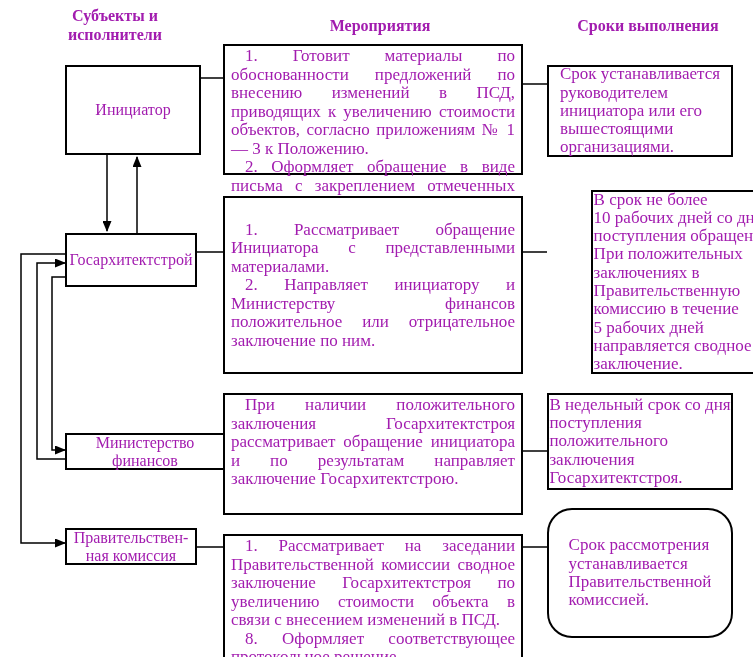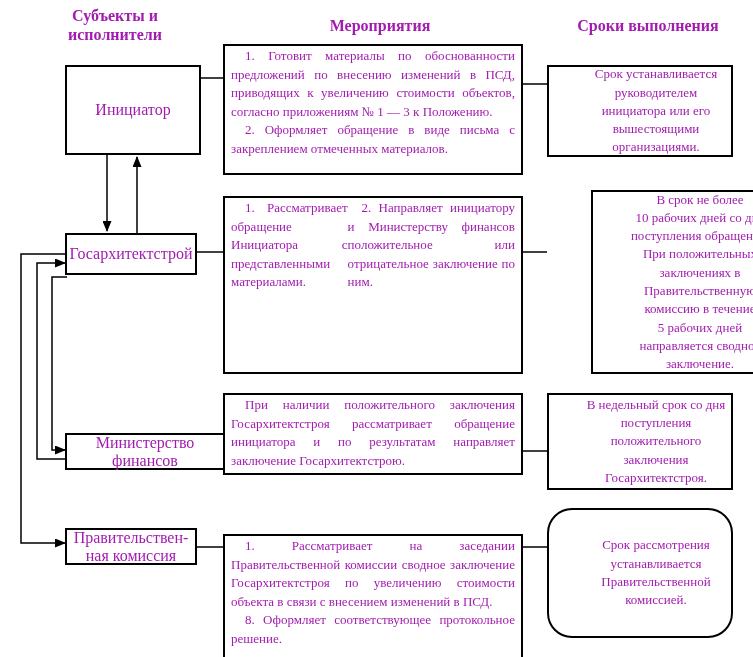--- a/index.html
+++ b/index.html
@@ -17,44 +17,43 @@
     font-size:16px;
     line-height:19px;
     text-align:center;
     white-space:pre-line;
   }
   .box{
     position:absolute;
     border:2px solid #000;
     background:#fff;
     box-sizing:border-box;
-    font-size:13px;
+    font-size:17px;
   }
   .subject{
     display:flex;align-items:center;justify-content:center;
     text-align:center;
     line-height:18px;
     white-space:pre-line;
     font-size:16px;
   }
   .activities{
     padding:1px 6px 0 6px;
     text-align:justify;
     line-height:18.5px;
   }
   .activities.vcenter{
-    display:flex;justify-content:center;
+    display:flex;flex-direction:column;justify-content:center;
   }
   .activities p{margin:0;text-indent:14px;}
   .deadline{
     display:flex;align-items:center;justify-content:center;
-    text-align:center;
+    text-align:left;
     line-height:18.3px;
     white-space:pre-line;
-    padding-left:32px;
   }
   svg.connectors{position:absolute;left:0;top:0;}
   svg.connectors line, svg.connectors polyline{
     stroke:#000;stroke-width:1.5;fill:none;
   }
 </style>
 </head>
 <body>
 
 <div id="canvas">
@@ -87,35 +86,35 @@
     <polyline points="67,277 52,277 52,450 65,450" marker-end="url(#arr)"></polyline>
 
     <line x1="197" y1="451" x2="223" y2="451"></line>
     <line x1="523" y1="451" x2="547" y2="451"></line>
 
     <line x1="197" y1="547" x2="223" y2="547"></line>
     <line x1="523" y1="547" x2="547" y2="547"></line>
   </svg>
 
   <div class="box subject" style="left:65px;top:65px;width:136px;height:90px;">Инициатор</div>
-  <div class="box subject" style="left:65px;top:233px;width:132px;height:42px;">Госархитектстрой</div>
+  <div class="box subject" style="left:65px;top:233px;width:132px;height:54px;">Госархитектстрой</div>
   <div class="box subject" style="left:65px;top:433px;width:160px;height:37px;">Министерство
 финансов</div>
   <div class="box subject" style="left:65px;top:528px;width:132px;height:37px;">Правительствен-
 ная комиссия</div>
 
   <div class="box activities" style="left:223px;top:44px;width:300px;height:131px;">
     <p>1. Готовит материалы по обоснованности предложений по внесению изменений в ПСД, приводящих к увеличению стоимости объектов, согласно приложениям № 1 — 3 к Положению.</p>
     <p>2. Оформляет обращение в виде письма с закреплением отмеченных материалов.</p>
   </div>
   <div class="box activities vcenter" style="left:223px;top:196px;width:300px;height:178px;">
     <p>1. Рассматривает обращение Инициатора с представленными материалами.</p>
     <p>2. Направляет инициатору и Министерству финансов положительное или отрицательное заключение по ним.</p>
   </div>
-  <div class="box activities" style="left:223px;top:393px;width:300px;height:82px;">
+  <div class="box activities" style="left:223px;top:393px;width:300px;height:122px;">
     <p>При наличии положительного заключения Госархитектстроя рассматривает обращение инициатора и по результатам направляет заключение Госархитектстрою.</p>
   </div>
   <div class="box activities" style="left:223px;top:507px;width:300px;height:130px;margin-top:27px;">
     <p>1. Рассматривает на заседании Правительственной комиссии сводное заключение Госархитектстроя по увеличению стоимости объекта в связи с внесением изменений в ПСД.</p>
     <p>8. Оформляет соответствующее протокольное решение.</p>
   </div>
 
   <div class="box deadline" style="left:547px;top:65px;width:186px;height:92px;">Срок устанавливается
 руководителем
 инициатора или его

